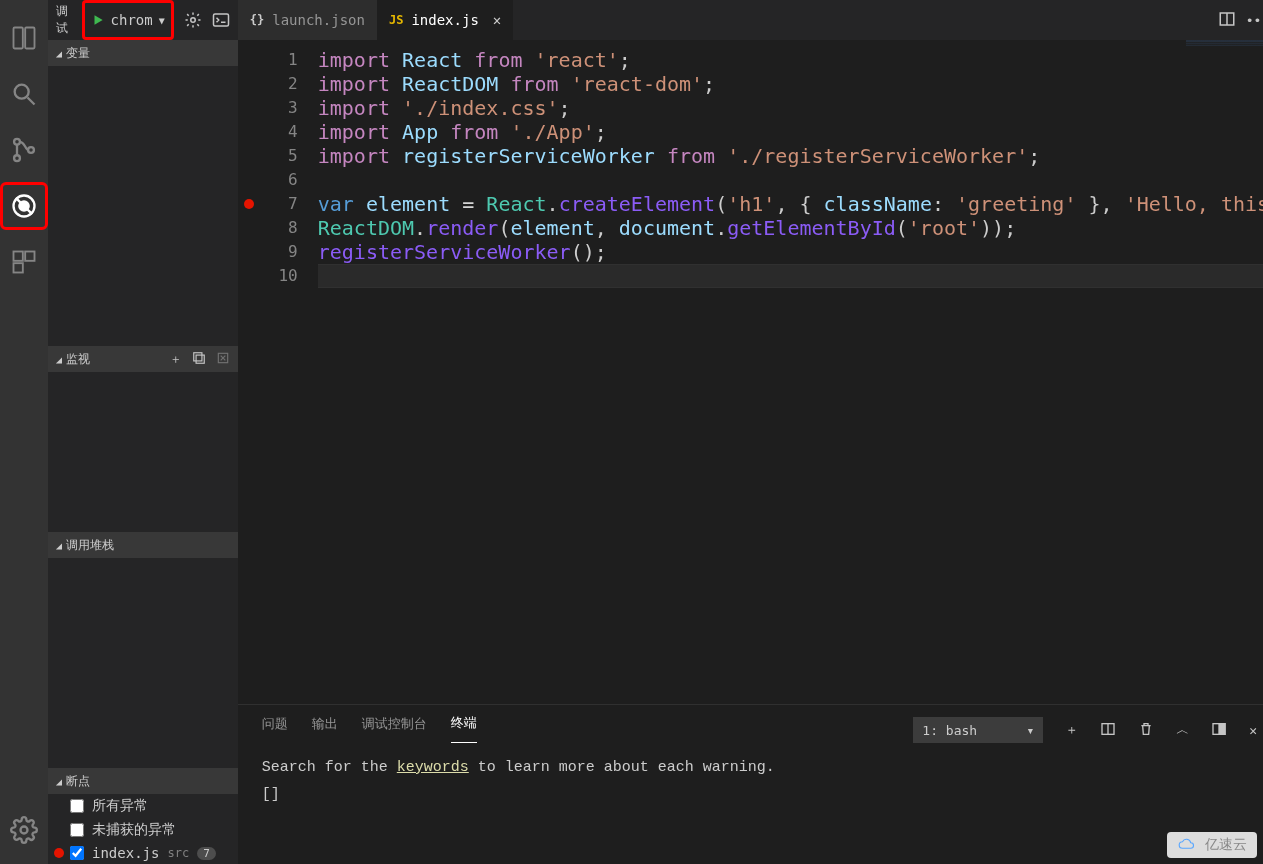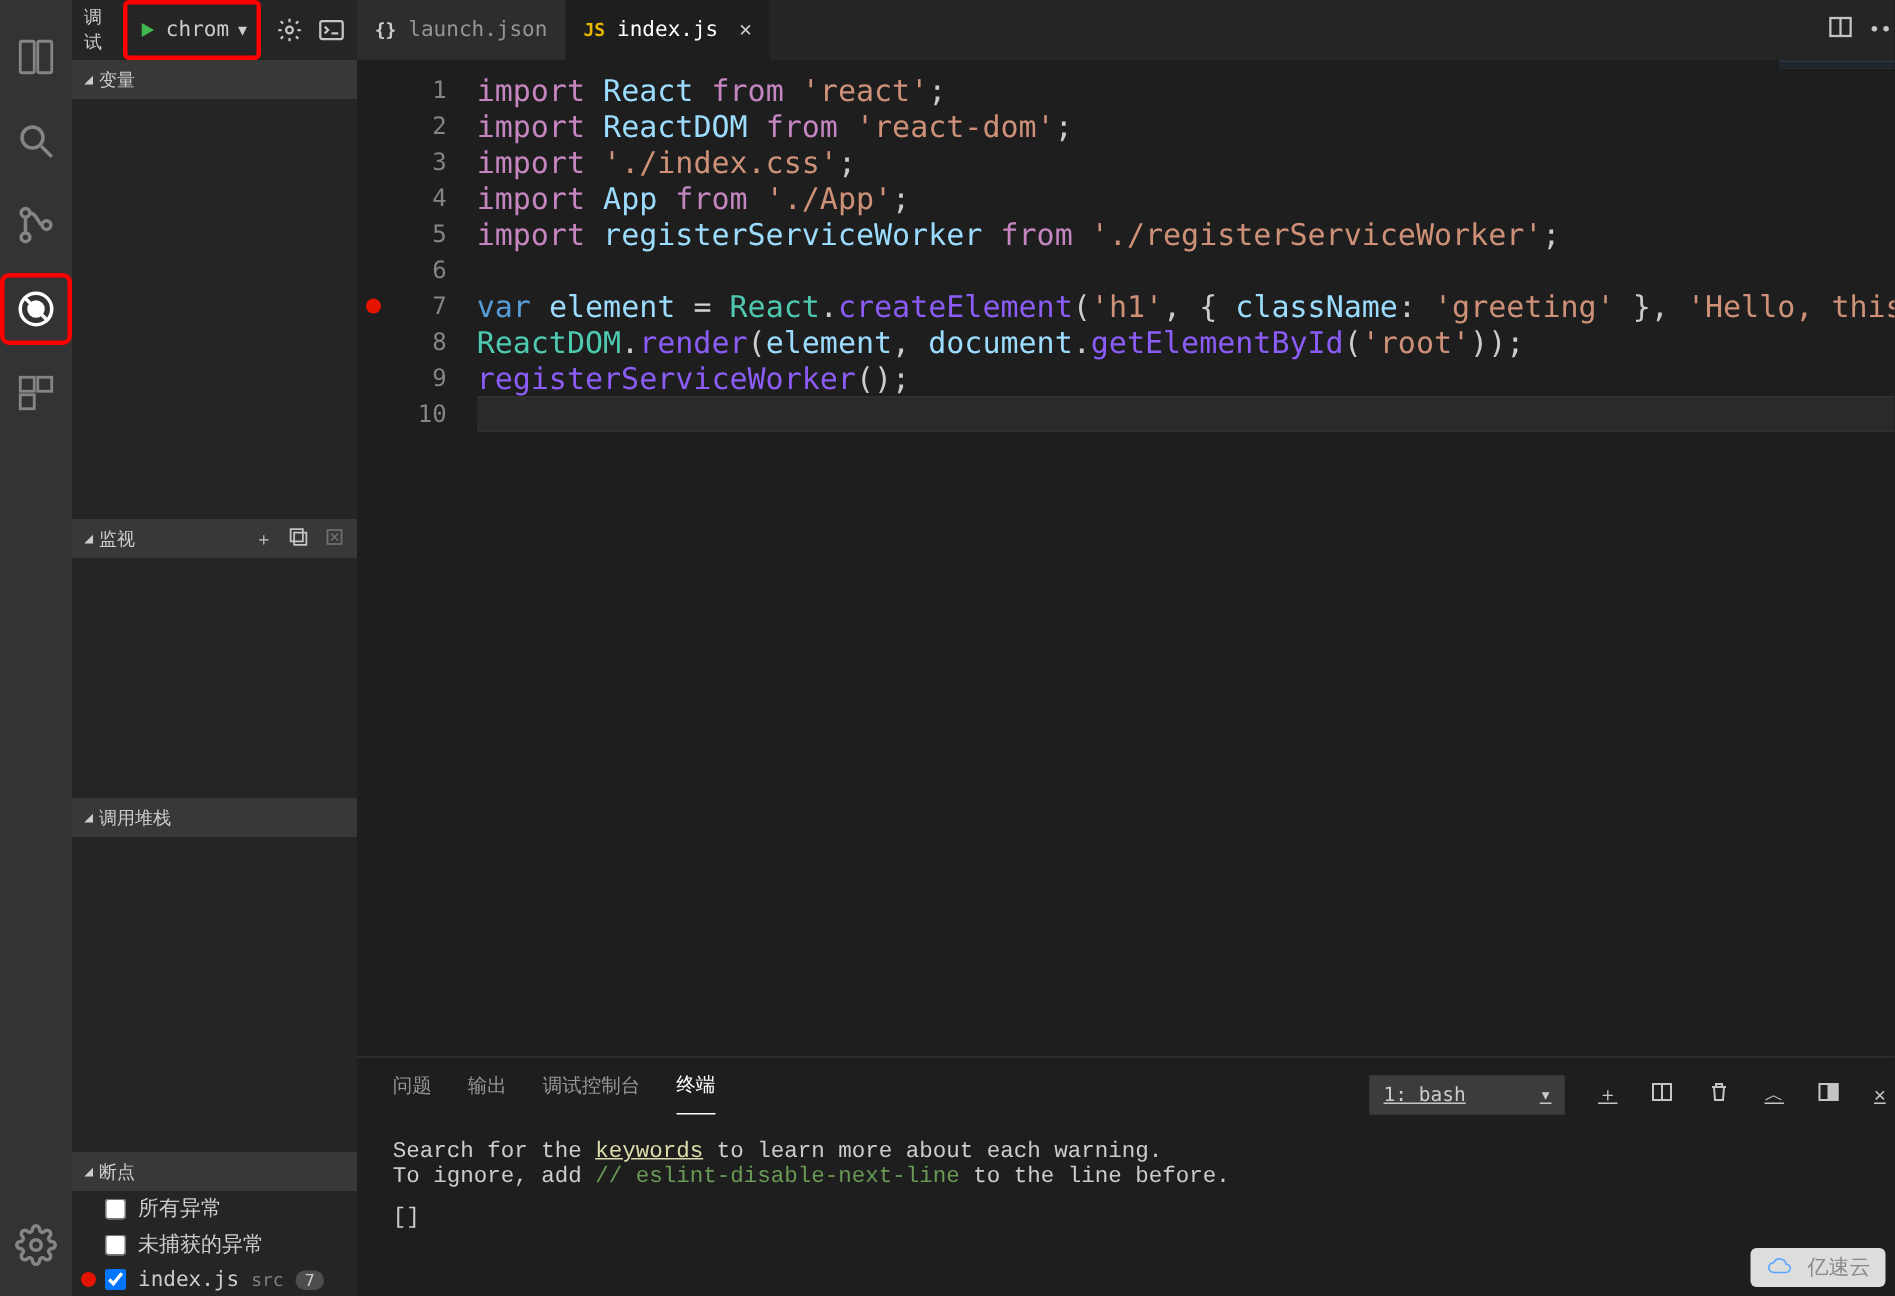--- a/index.html
+++ b/index.html
@@ -164,21 +164,21 @@
 .panel-tabs {
   height: 38px;
   display: flex;
   align-items: flex-end;
   gap: 24px;
   padding: 0 24px;
   font-size: 13px;
 }
 .panel-tab { color: #969696; cursor: pointer; padding: 10px 0; }
 .panel-tab.active { color: #ffffff; border-bottom: 1px solid #ffffff; }
-.panel-right { margin-left: auto; display: flex; align-items: center; gap: 22px; color: #c5c5c5; text-decoration: underline; }
+.panel-right { margin-left: auto; display: flex; align-items: center; gap: 22px; color: #c5c5c5; }
 .term-select { background: #3c3c3c; border: 1px solid #3c3c3c; color: #ccc; height: 26px; padding: 0 8px; font-size: 13px; width: 130px; display: flex; align-items: center; justify-content: space-between; }
 .terminal-body { padding: 16px 24px; font-family: Liberation Mono, monospace; font-size: 15px; color: #cccccc; }
 .term-link { color: #dcdcaa; text-decoration: underline; }
 .term-comment { color: #6a9955; }
 .watermark { position: absolute; right: 6px; bottom: 6px; background: rgba(255,255,255,0.85); color: #888; border-radius: 4px; padding: 4px 10px; font-size: 14px; display: flex; align-items: center; gap: 6px; }
 .watermark svg { width: 22px; height: 14px; }
 </style>
 </head>
 <body>
 
@@ -377,23 +377,20 @@
               <rect x="12" y="4" width="9" height="16" fill="currentColor"></rect>
             </svg>
         </span>
         <span>✕</span>
       </div>
     </div>
     <div class="terminal-body">
       <div>
         <span>Search for the </span><span class="term-link">keywords</span><span> to learn more about each warning.</span>
       </div>
-      <div>
-        <span>To ignore, add </span><span class="term-comment">// eslint-disable-next-line</span><span> to the line before.</span>
-      </div>
       <div style="height:10px"></div>
       <div>[]</div>
     </div>
   </div>
 </div>
 
 <div class="watermark">
   <svg viewBox="0 0 40 24" fill="none" stroke="#58a6ff" stroke-width="2">
       <path d="M10 18a6 6 0 010-12 8 8 0 0115 2 5 5 0 010 10H10z"></path>
     </svg>

